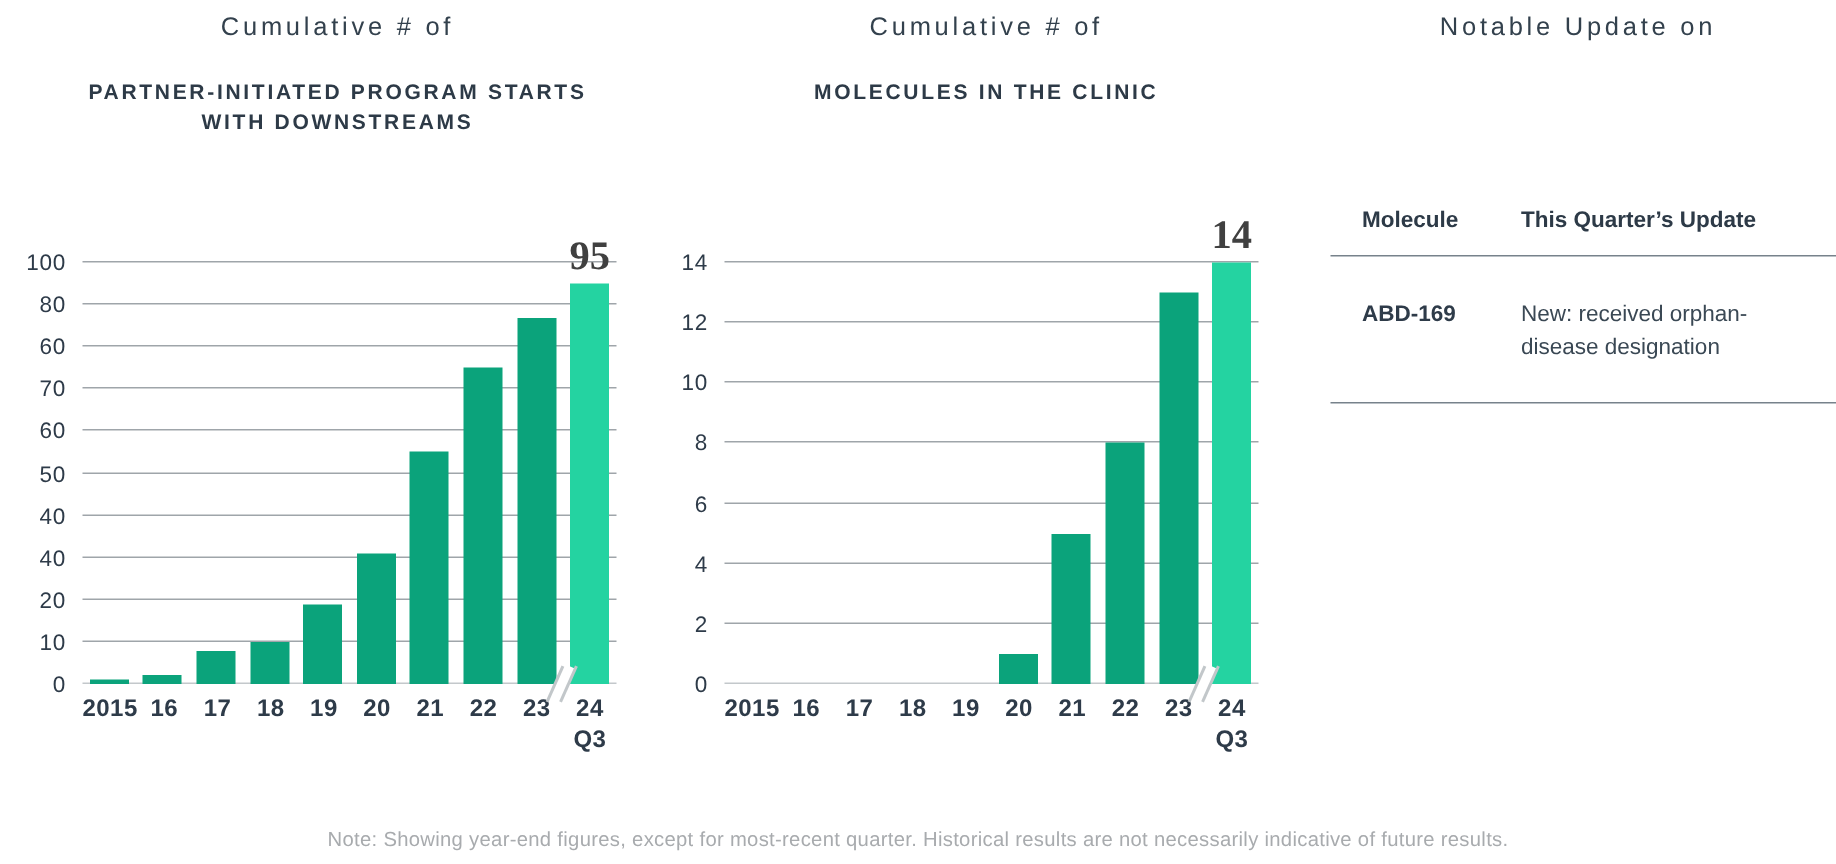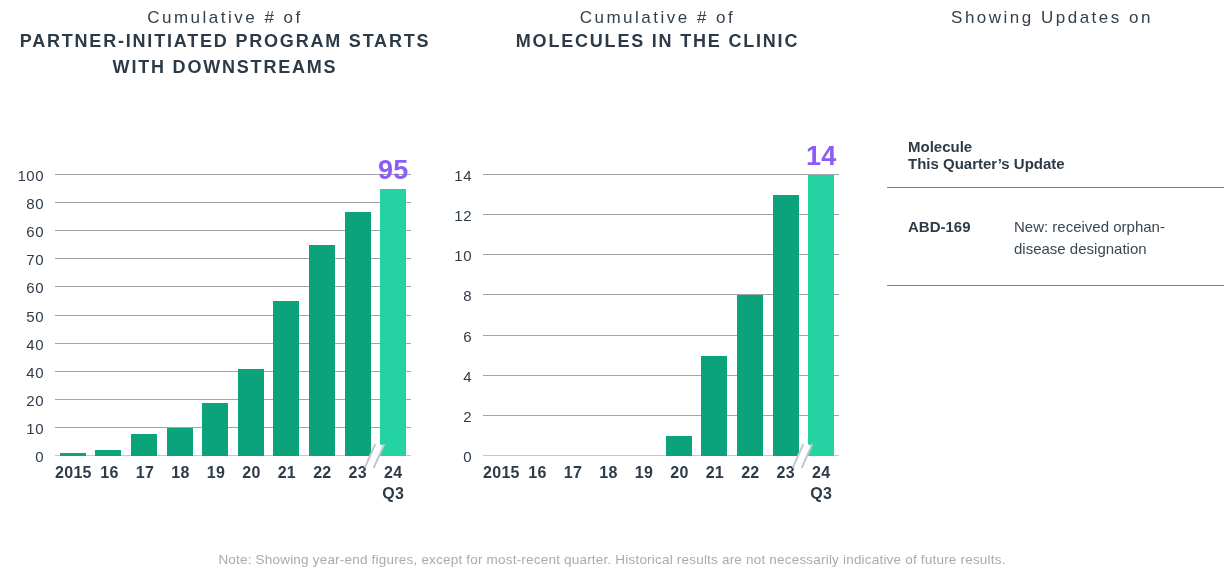--- a/index.html
+++ b/index.html
@@ -5,22 +5,22 @@
   html,body{margin:0;padding:0;}
   body{
     width:1224px;height:576px;position:relative;background:#ffffff;
     font-family:"Liberation Sans","DejaVu Sans",sans-serif;
     color:#2e3b49;overflow:hidden;
   }
   
   .col-header{position:absolute;top:8px;text-align:center;}
   .col-header .pre{font-size:17px;letter-spacing:2.5px;color:#33414d;}
   .col-header .main{
-    font-size:18px;font-weight:bold;letter-spacing:1.8px;
-    margin-top:0;line-height:1.45;color:#2d3a47;
+    font-size:14px;font-weight:bold;letter-spacing:1.8px;
+    margin-top:23px;line-height:1.45;color:#2d3a47;
   }
   #header-left{left:0px;width:450px;}
   #header-middle{left:450px;width:415px;}
   #header-right{left:880px;width:344px;}
 
   
   .bar-chart{position:absolute;width:356px;}
   #chart-0{left:55px;top:175px;}
   #chart-1{left:483px;top:175px;}
   .plot{position:relative;height:281px;}
@@ -32,21 +32,21 @@
   }
   .bars{position:absolute;left:0;right:0;top:0;bottom:0;display:flex;}
   .bar-slot{position:relative;flex:1 1 0;}
   .bar{
     position:absolute;bottom:0;left:50%;transform:translateX(-50%);
     width:26px;background:var(--bar,#0ba37b);
   }
   .bar.highlight{background:var(--bar-hl,#24d3a1);}
   .bar-value{
     position:absolute;left:50%;transform:translateX(-50%);
-    font-size:27px;font-weight:bold;color:#8b5cf6;line-height:1;
+    font-size:27px;font-weight:bold;color:#404040;line-height:1;font-family:Liberation Serif, serif;
   }
   .xrow{display:flex;margin-top:7px;}
   .xlabel{
     flex:1 1 0;text-align:center;font-size:16px;font-weight:bold;
     color:#2e3b49;letter-spacing:0.3px;line-height:1.3;
   }
   .axis-break{position:absolute;width:24px;height:26px;bottom:-13px;}
   .axis-break .gap{
     position:absolute;left:7px;top:0;width:9px;height:26px;
     background:#ffffff;transform:rotate(24deg);
@@ -54,21 +54,21 @@
   .axis-break .slash{
     position:absolute;top:0;width:2px;height:26px;
     background:#c2c7ca;transform:rotate(24deg);
   }
   .axis-break .slash.s1{left:6px;}
   .axis-break .slash.s2{left:15px;}
 
   
   .table{position:absolute;left:887px;top:138px;width:337px;}
   .t-head,.t-row{display:flex;padding-left:21px;}
-  .t-head{padding-bottom:15px;flex-direction:column;}
+  .t-head{padding-bottom:15px;}
   .t-col1{width:106px;font-weight:bold;flex:0 0 auto;}
   .t-col2{width:187px;flex:0 0 auto;}
   .t-head .t-col2{font-weight:bold;}
   .t-head>div{font-size:15px;color:#2d3a47;}
   .t-line{border-top:1px solid #77828b;}
   .t-row{padding-top:28px;padding-bottom:25px;font-size:15px;line-height:1.45;}
   .t-row .t-col2{font-weight:normal;color:#3a4854;}
 
   
   .footnote{
@@ -88,21 +88,21 @@
 </div>
 
 <div class="col-header" id="header-middle">
   <div class="pre">Cumulative # of</div>
   <div class="main">
     <div>MOLECULES IN THE CLINIC</div>
   </div>
 </div>
 
 <div class="col-header" id="header-right">
-  <div class="pre">Showing Updates on</div>
+  <div class="pre">Notable Update on</div>
 </div>
 
 <div class="bar-chart" id="chart-0">
   <div class="plot">
       <div class="gridline base" style="bottom: 0%;"></div>
       <div class="ytick" style="bottom: calc(0% - 9px);">0</div>
       <div class="gridline" style="bottom: 10%;"></div>
       <div class="ytick" style="bottom: calc(10% - 9px);">10</div>
       <div class="gridline" style="bottom: 20%;"></div>
       <div class="ytick" style="bottom: calc(20% - 9px);">20</div>

